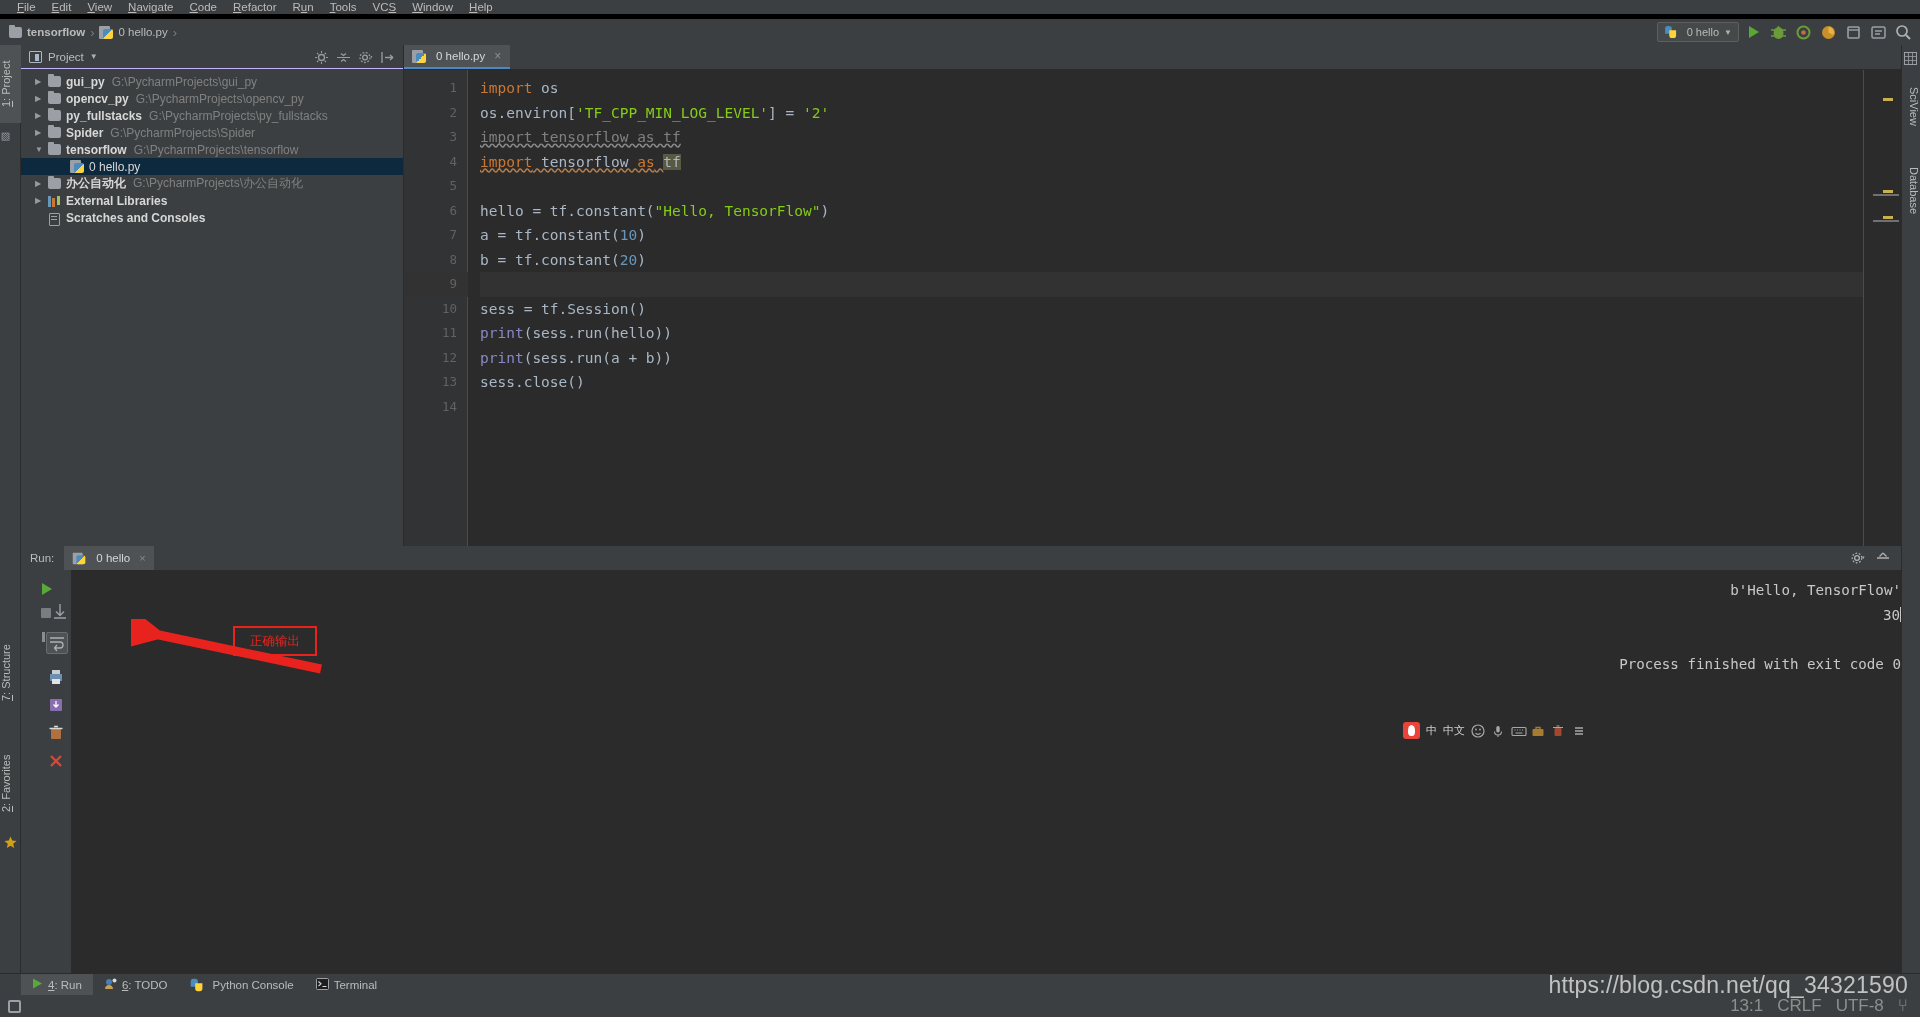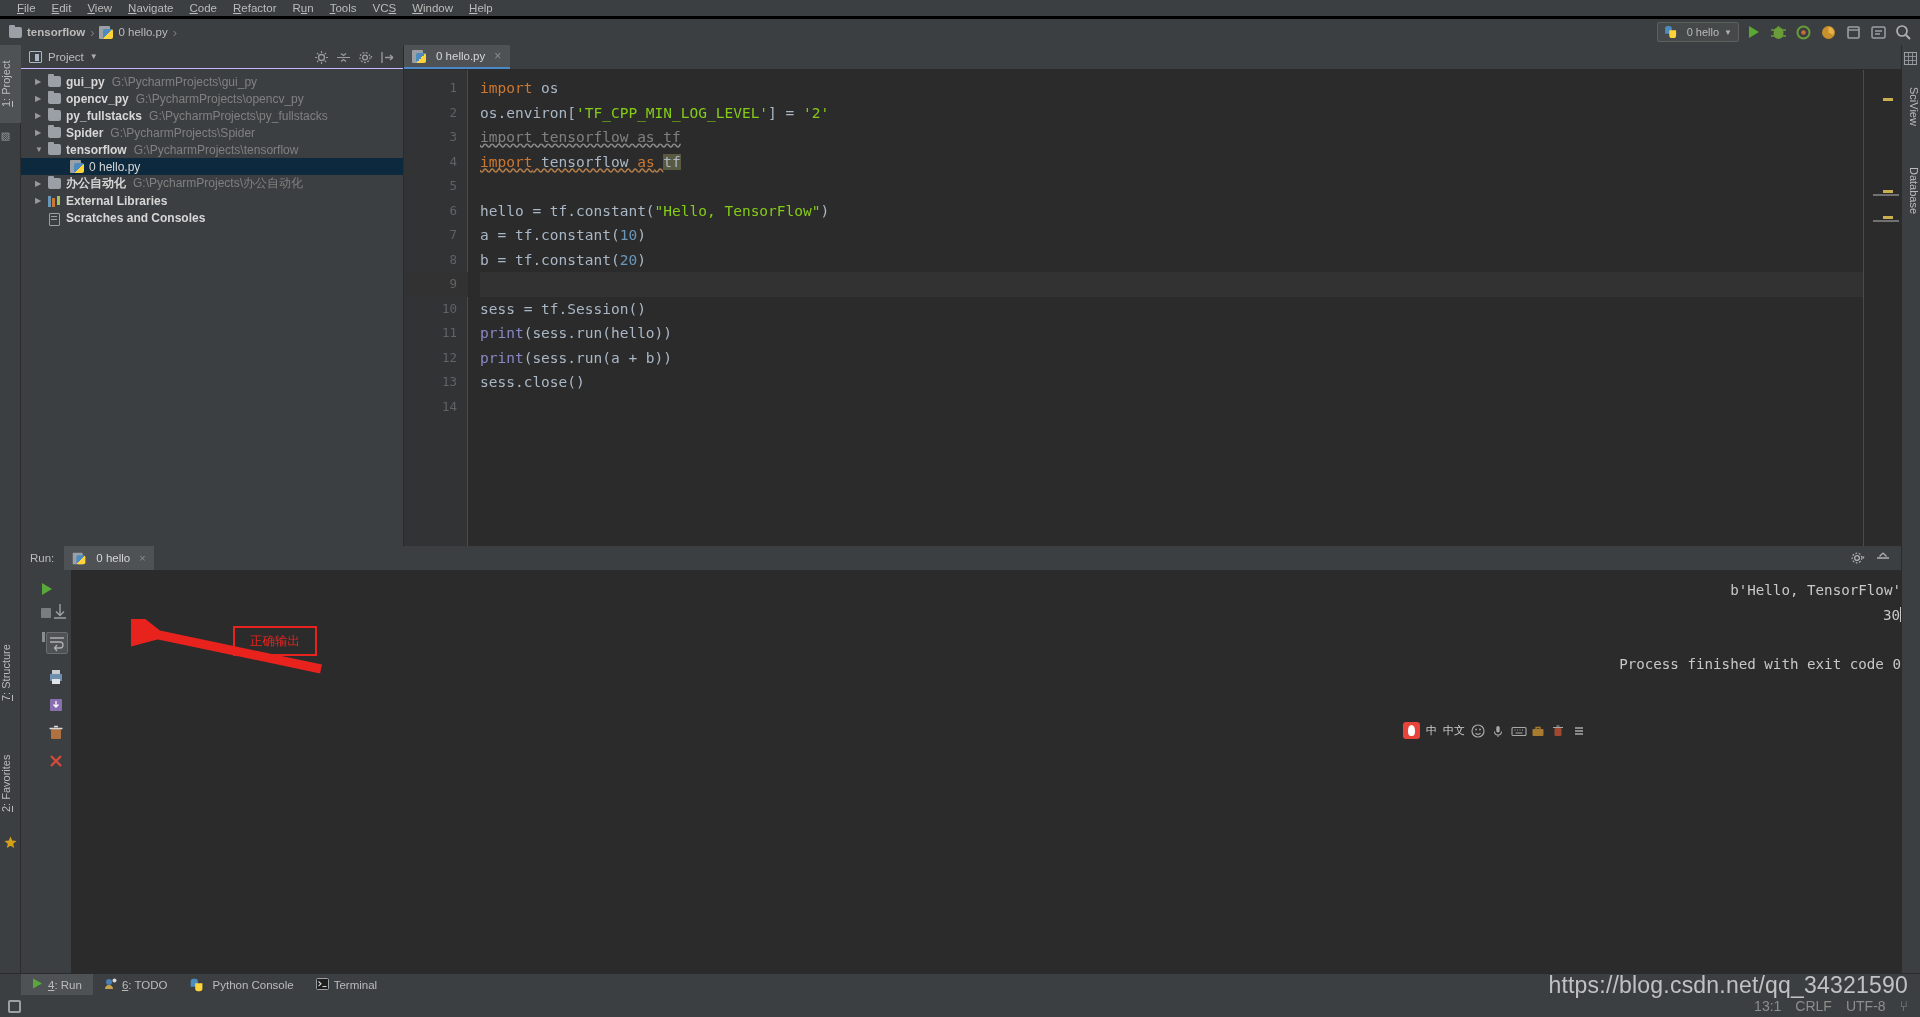--- a/index.html
+++ b/index.html
@@ -9,21 +9,21 @@
     font-family: "Liberation Sans", sans-serif;
     overflow: hidden;
     color: #bbbbbb;
   }
   #app { position: relative; width: 1920px; height: 1017px; }
 
   
   .menubar {
     position: absolute; left: 0; top: 0; width: 1920px; height: 19px;
     background: #3c3f41; display: flex; align-items: center;
-    padding-left: 9px; border-bottom: 3px solid #000000;
+    padding-left: 9px; border-bottom: 5px solid #000000;
   }
   .menubar .mi {
     font-size: 11.5px; color: #bbbbbb; padding: 0 8px; line-height: 18px;
     cursor: default; white-space: nowrap;
   }
   .menubar .mi u { text-decoration: underline; }
 
   
   .navbar {
     position: absolute; left: 0; top: 19px; width: 1920px; height: 26px;
@@ -272,21 +272,21 @@
   }
   .bbtab.sel { background: #4e5254; }
   .bbtab u { text-decoration: underline; }
 
   .statusbar {
     position: absolute; left: 0; top: 995px; width: 1920px; height: 22px;
     background: #3c3f41; display: flex; align-items: center; padding-left: 8px;
   }
   .sb-sq { width: 13px; height: 13px; border: 2px solid #9aa0a6; border-radius: 2px; }
   .sb-right { margin-left: auto; display: flex; align-items: center; gap: 14px;
-    padding-right: 12px; font-size: 14px; color: #8e8e8e; }
+    padding-right: 12px; font-size: 17px; color: #8e8e8e; }
 
   .watermark {
     position: absolute; right: 12px; top: 972px; font-size: 23px;
     color: #d8d8d8; font-family: "Liberation Sans", sans-serif; opacity: .85;
     letter-spacing: .2px; pointer-events: none;
   }
 
   
   .sq-ico { width: 14px; height: 14px; display: inline-block; position: relative; }
 </style>

